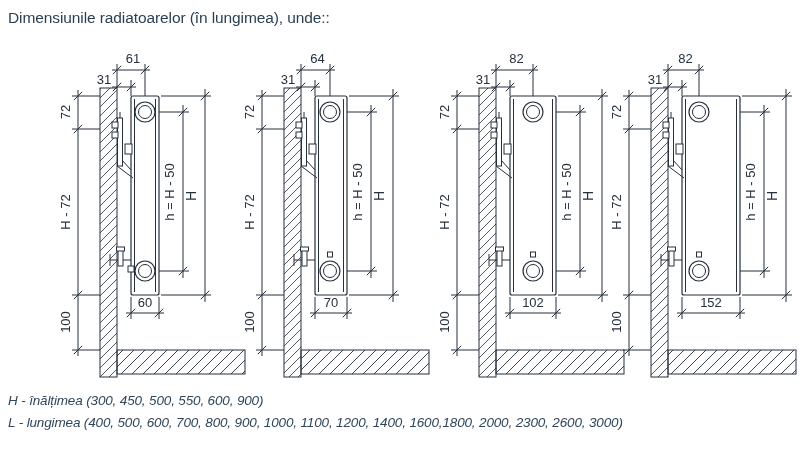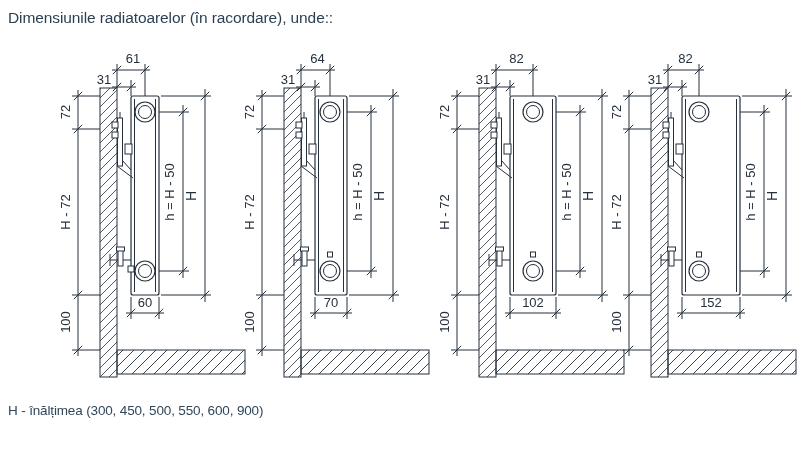--- a/index.html
+++ b/index.html
@@ -9,30 +9,30 @@
   body{
     width:800px;height:465px;background:#ffffff;position:relative;overflow:hidden;
     font-family:"Liberation Sans", sans-serif;
   }
   .title{
     position:absolute;left:8px;top:9px;font-size:15.5px;letter-spacing:-0.1px;
     color:var(--c-title);
   }
   #dwg{position:absolute;left:0;top:0;}
   .legend{
-    position:absolute;left:8px;top:400px;font-size:13.5px;letter-spacing:-0.15px;
-    color:var(--c-legend);line-height:21.5px;white-space:nowrap;
+    position:absolute;left:8px;top:390px;font-size:13.5px;letter-spacing:-0.15px;
+    color:var(--c-legend);line-height:21.5px;white-space:nowrap;font-style:italic;
   }
   .lg-h{color:var(--c-legend-h);}
   text{font-family:"Liberation Sans", sans-serif;}
 </style>
 </head>
 <body>
 
-<div class="title">Dimensiunile radiatoarelor (în racordare), unde::</div>
+<div class="title">Dimensiunile radiatoarelor (în lungimea), unde::</div>
 
 <svg id="dwg" width="800" height="382" viewBox="0 0 800 382" xmlns="http://www.w3.org/2000/svg">
     <defs>
       <pattern id="hatchWall" width="9" height="9" patternUnits="userSpaceOnUse">
         <line x1="0" y1="9" x2="9" y2="0" stroke="#25303c" stroke-width="0.8"></line>
       </pattern>
       <pattern id="hatchFloor" width="11" height="11" patternUnits="userSpaceOnUse">
         <line x1="0" y1="11" x2="11" y2="0" stroke="#25303c" stroke-width="0.9"></line>
       </pattern>
     </defs>
@@ -289,13 +289,14 @@
       <text x="621" y="212" fill="#25303c" font-size="13" text-anchor="middle" transform="rotate(-90 621 212)">H - 72</text>
       <text x="621" y="322" fill="#25303c" font-size="13" text-anchor="middle" transform="rotate(-90 621 322)">100</text>
       <text x="711" y="307" fill="#25303c" font-size="13" text-anchor="middle">152</text>
       <text x="755" y="192" fill="#25303c" font-size="13" text-anchor="middle" transform="rotate(-90 755 192)">h = H - 50</text>
       <text x="777" y="196" fill="#25303c" font-size="14" text-anchor="middle" transform="rotate(-90 777 196)">H</text>
     </g>
   </svg>
 
 <div class="legend">
   <div class="lg">H - înălțimea (300, 450, 500, 550, 600, 900)</div>
+  <div class="lg">L - lungimea (400, 500, 600, 700, 800, 900, 1000, 1100, 1200, 1400, 1600,1800, 2000, 2300, 2600, 3000)</div>
 </div>
 
 </body></html>

